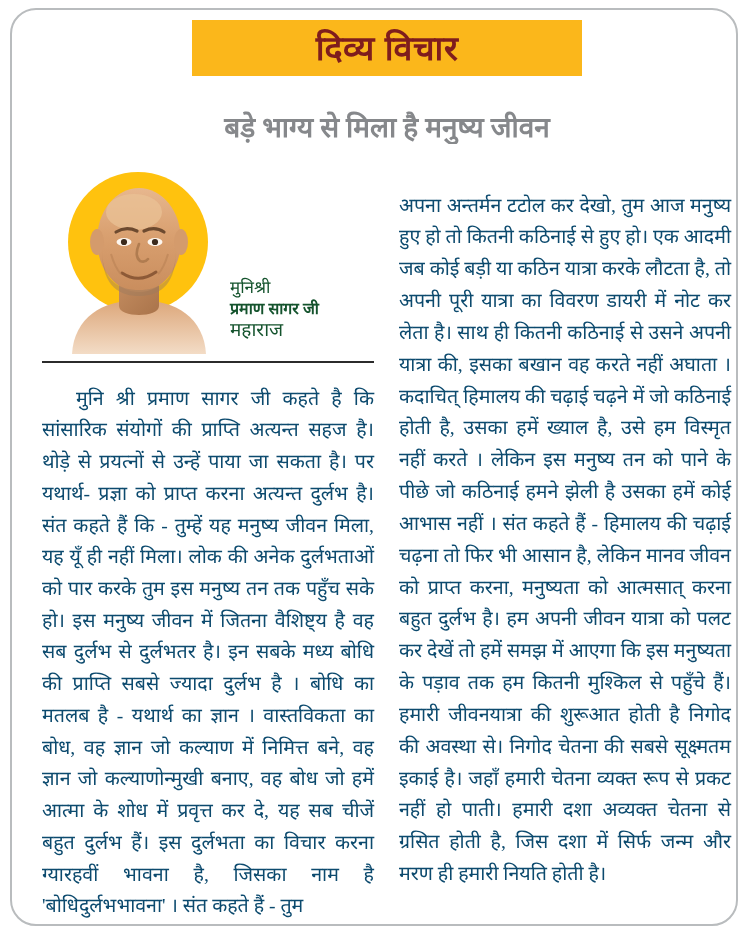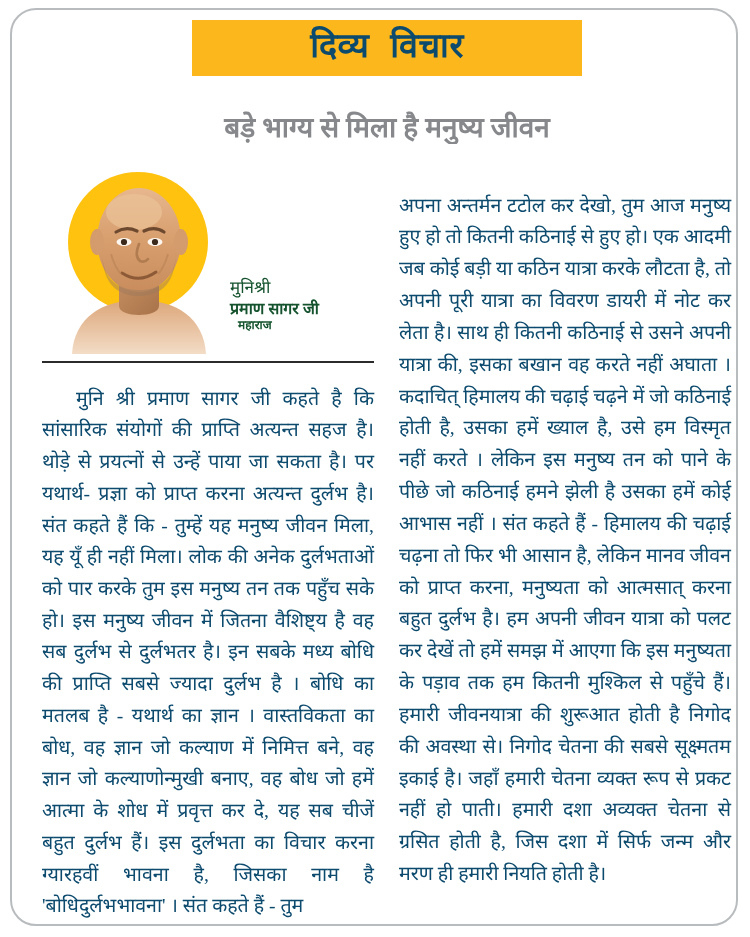--- a/index.html
+++ b/index.html
@@ -35,25 +35,25 @@
     top: 10px;
     width: 390px;
     height: 56px;
     background: #fbb71b;
     display: flex;
     align-items: center;
     justify-content: center;
     overflow: hidden;
   }
   .masthead-title {
-    font-family: Liberation Mono, monospace;
+    font-family: Liberation Sans, sans-serif;
     font-weight: 700;
     font-size: 34px;
     line-height: 1;
-    color: #0c4a6e;
+    color: #7f1d1d;
     letter-spacing: 0.5px;
     white-space: nowrap;
   }
 
   
   .headline {
     position: absolute;
     left: 20px;
     top: 82px;
     width: 710px;
@@ -114,21 +114,21 @@
     left: 188px;
     top: 108px;
     width: 152px;
     z-index: 2;
     font-family: "Liberation Serif", "DejaVu Serif", serif;
     color: #14532d;
     line-height: 1.22;
   }
   .byline .line-1 { font-size: 17px; font-weight: 400; }
   .byline .line-2 { font-size: 16px; font-weight: 700; white-space: nowrap; }
-  .byline .line-3 { font-size: 12px; font-weight: 700; margin-left: 8px; }
+  .byline .line-3 { font-size: 19px; font-weight: 400; }
 
   .rule {
     width: 100%;
     height: 0;
     border-top: 2.5px solid #2b2b2b;
     margin: 6px 0 6px 0;
   }
 
   
   .body-text {

